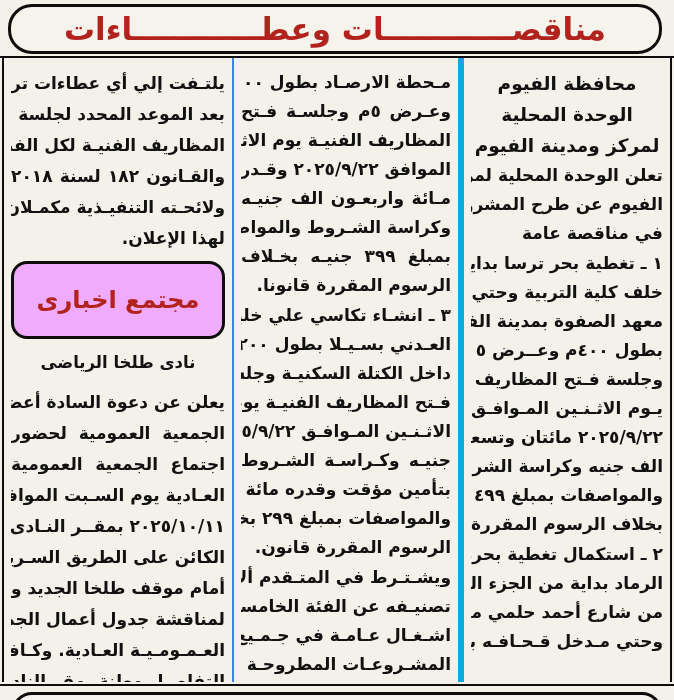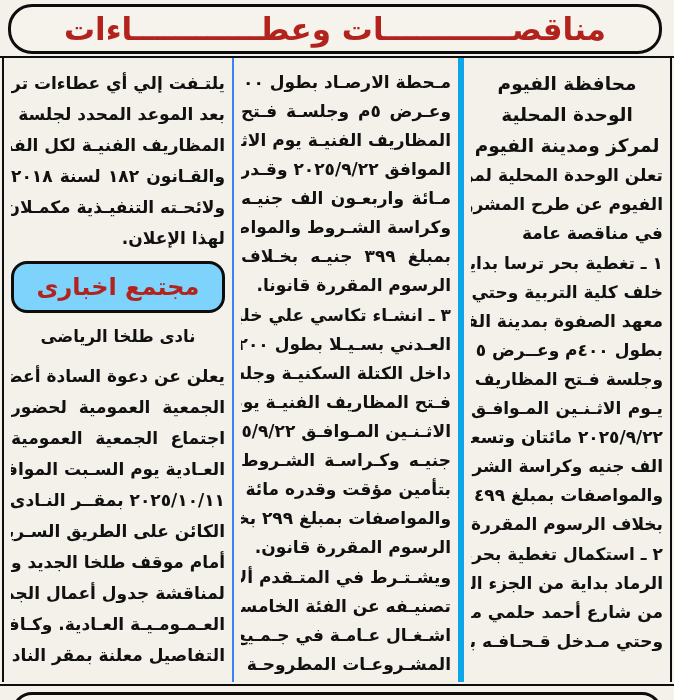--- a/index.html
+++ b/index.html
@@ -31,22 +31,22 @@
   .line{
     font-size:17px;line-height:29px;white-space:nowrap;overflow:hidden;
     text-align:justify;text-align-last:justify;
   }
   .line.end{text-align-last:right;}
   .heading .line{font-size:18.5px;line-height:31px;text-align-last:center;}
   .para{margin:0 0 1px 0;}
   .col-left .line{line-height:31px;}
   .news-box{
     border:3px solid #0d0d0d;border-radius:16px;
-    margin:7px 0 8px 0;padding:7px 4px;
-    text-align:center;background:#7dd3fc;
+    margin:7px 0 8px 0;padding:20px 4px;
+    text-align:center;background:#f0abfc;
   }
   .news-box-title{color:#b3231d;font-size:24px;line-height:32px;white-space:nowrap;overflow:hidden;}
   .club-name{font-size:16.5px;line-height:32px;text-align:center;white-space:nowrap;overflow:hidden;margin-bottom:8px;}
   .bottom-rule{position:absolute;top:684px;left:0;right:0;height:2px;background:#0d0d0d;}
   .partial-box{
     position:absolute;top:692px;left:12px;right:12px;height:40px;
     border:3px solid #0d0d0d;border-radius:20px;background:#f6f3ec;
   }
 </style>
 </head>

